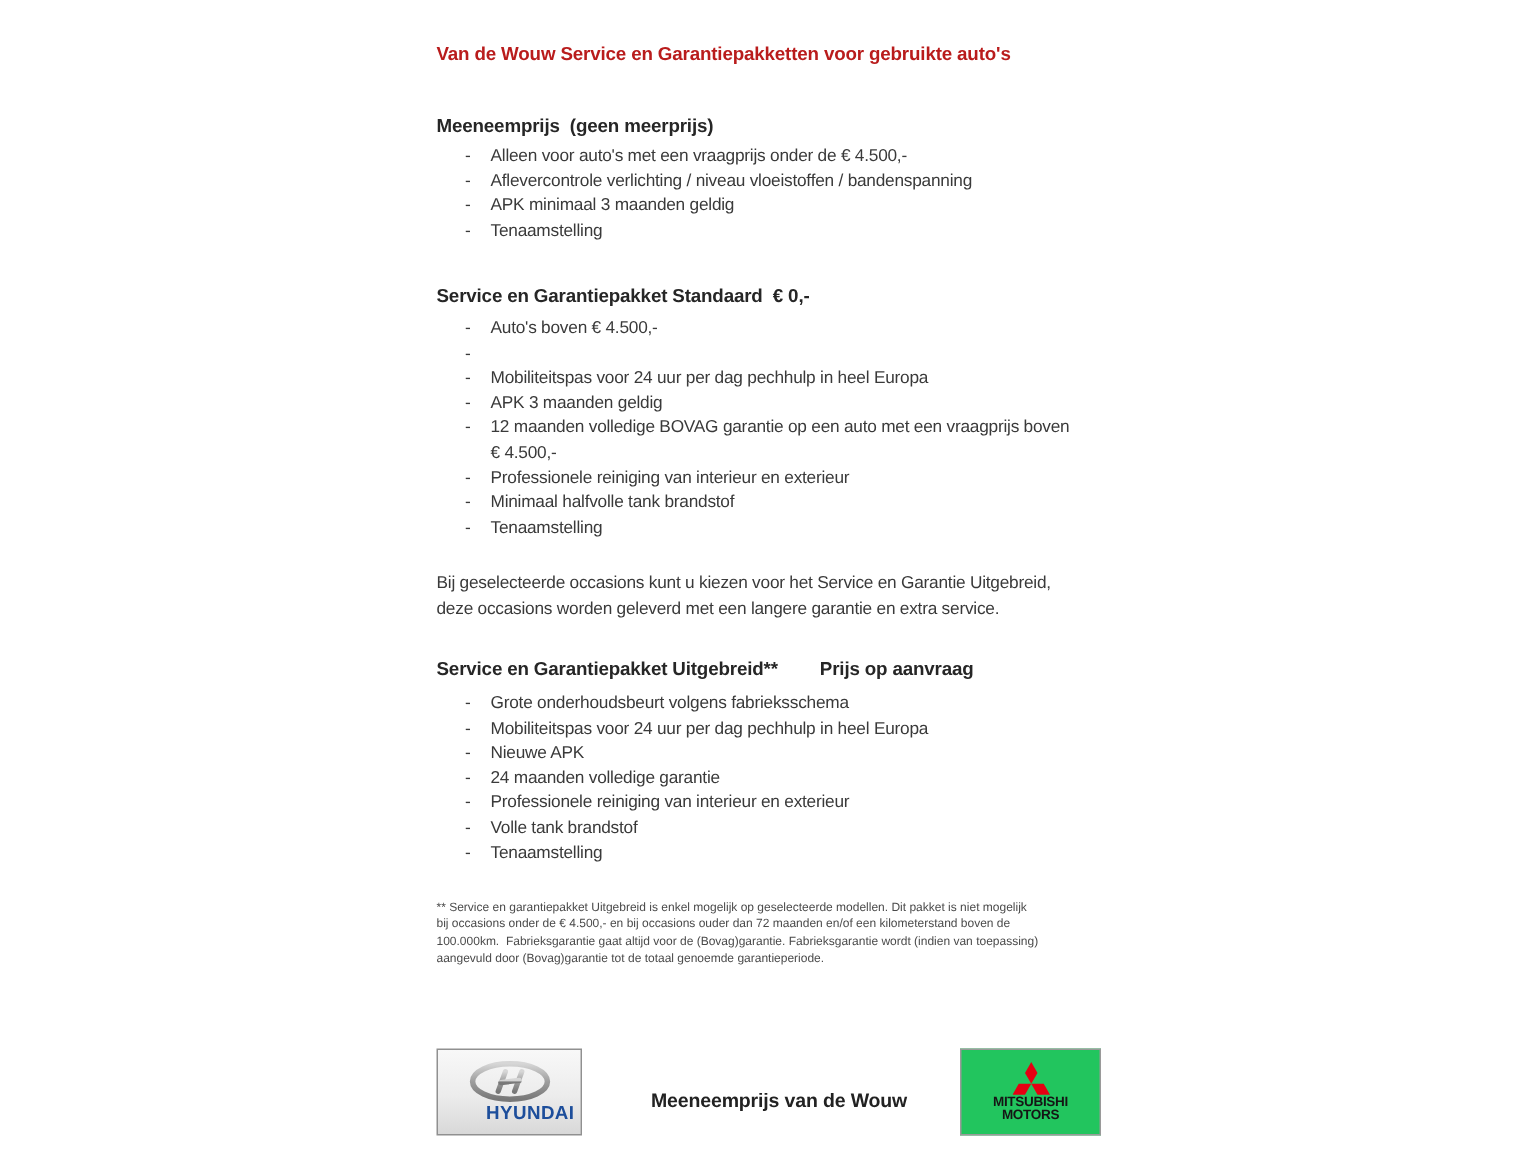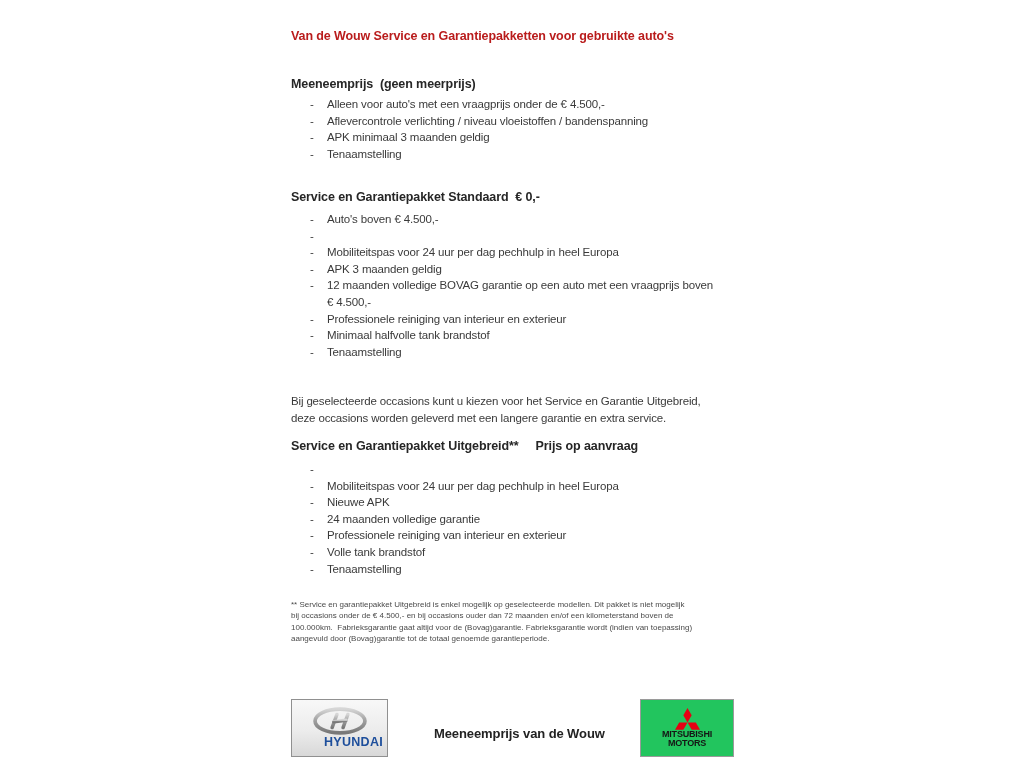--- a/index.html
+++ b/index.html
@@ -12,31 +12,31 @@
   .doc-title{
     left:291px;top:29px;font-size:12.5px;font-weight:bold;color:#b91c1c;
     letter-spacing:-0.1px;white-space:pre;
   }
   .sec-head{
     font-size:12.5px;font-weight:bold;color:#262626;letter-spacing:-0.1px;
     white-space:pre;
   }
   #head1{left:291px;top:77px;text-align:center;}
   #head2{left:291px;top:190px;}
-  #head3row{left:291px;top:439px;display:flex;gap:17px;}
+  #head3row{left:291px;top:439px;display:flex;gap:28px;}
   .blist{left:291px;margin:0;padding:0;list-style:none;}
   .blist li{display:flex;line-height:16.6px;font-size:11.5px;letter-spacing:-0.15px;}
   #list1{top:96px;}
   #list2{top:211px;}
   #list3{top:461px;}
   .dash{width:17px;margin-left:19px;flex:none;}
   .itxt{white-space:pre;}
   .para{
     left:291px;top:381px;font-size:11.5px;line-height:17px;
-    letter-spacing:-0.15px;white-space:pre;margin-top:12px;
+    letter-spacing:-0.15px;white-space:pre;
   }
   .footnote{
     left:291px;top:599px;font-size:8px;line-height:11.4px;color:#4a4a4a;
     white-space:pre;letter-spacing:0;
   }
   .logo-box{
     top:699px;height:56px;border:1px solid #909090;box-sizing:content-box;
     display:flex;flex-direction:column;align-items:center;justify-content:center;
   }
   .hyundai-box{
@@ -127,20 +127,21 @@
 deze occasions worden geleverd met een langere garantie en extra service.</div>
 
 <div class="abs" id="head3row">
   <span class="sec-head">Service en Garantiepakket Uitgebreid**</span>
   <span class="sec-head">Prijs op aanvraag</span>
 </div>
 
 <ul class="abs blist" id="list3">
   <li>
       <span class="dash">-</span>
+      <span class="itxt">Grote onderhoudsbeurt volgens fabrieksschema</span>
     </li>
   <li>
       <span class="dash">-</span>
       <span class="itxt">Mobiliteitspas voor 24 uur per dag pechhulp in heel Europa</span>
     </li>
   <li>
       <span class="dash">-</span>
       <span class="itxt">Nieuwe APK</span>
     </li>
   <li>

